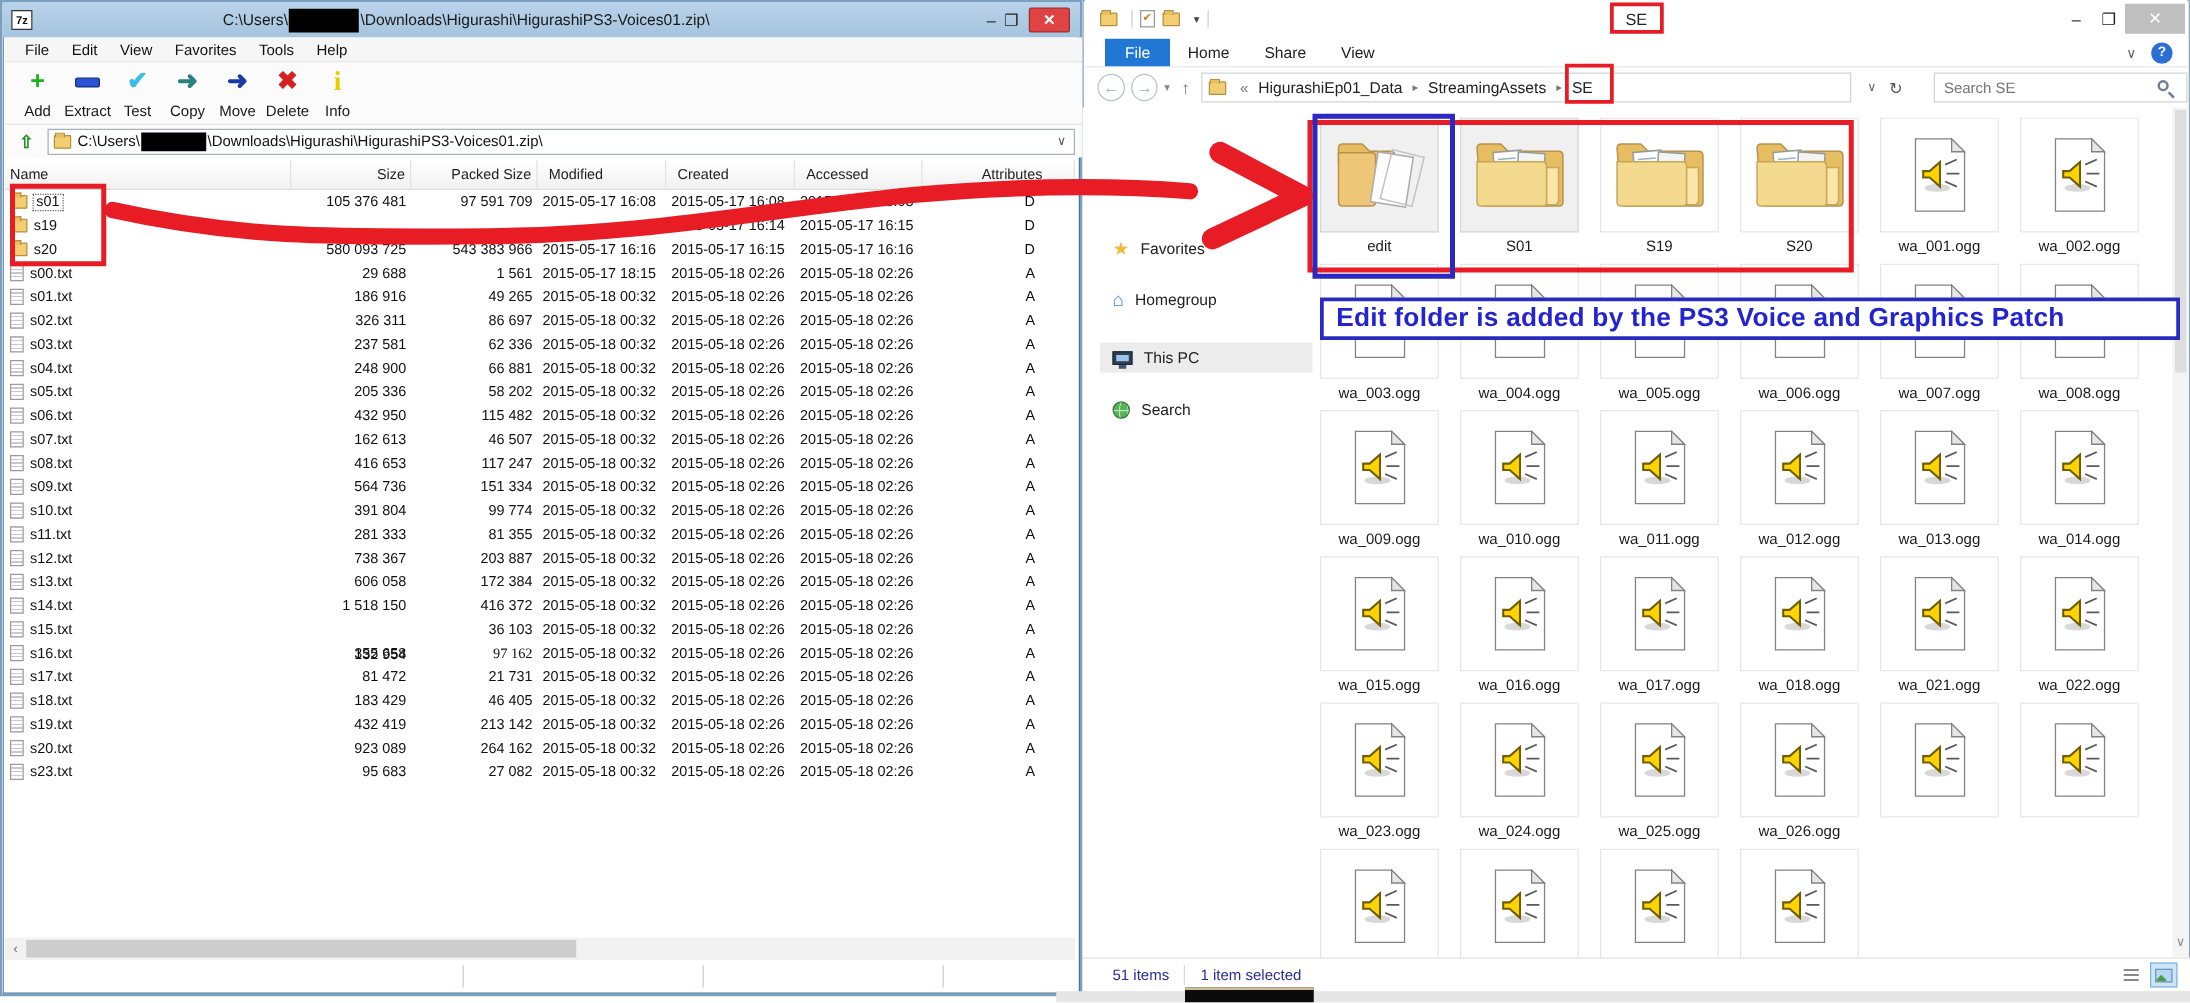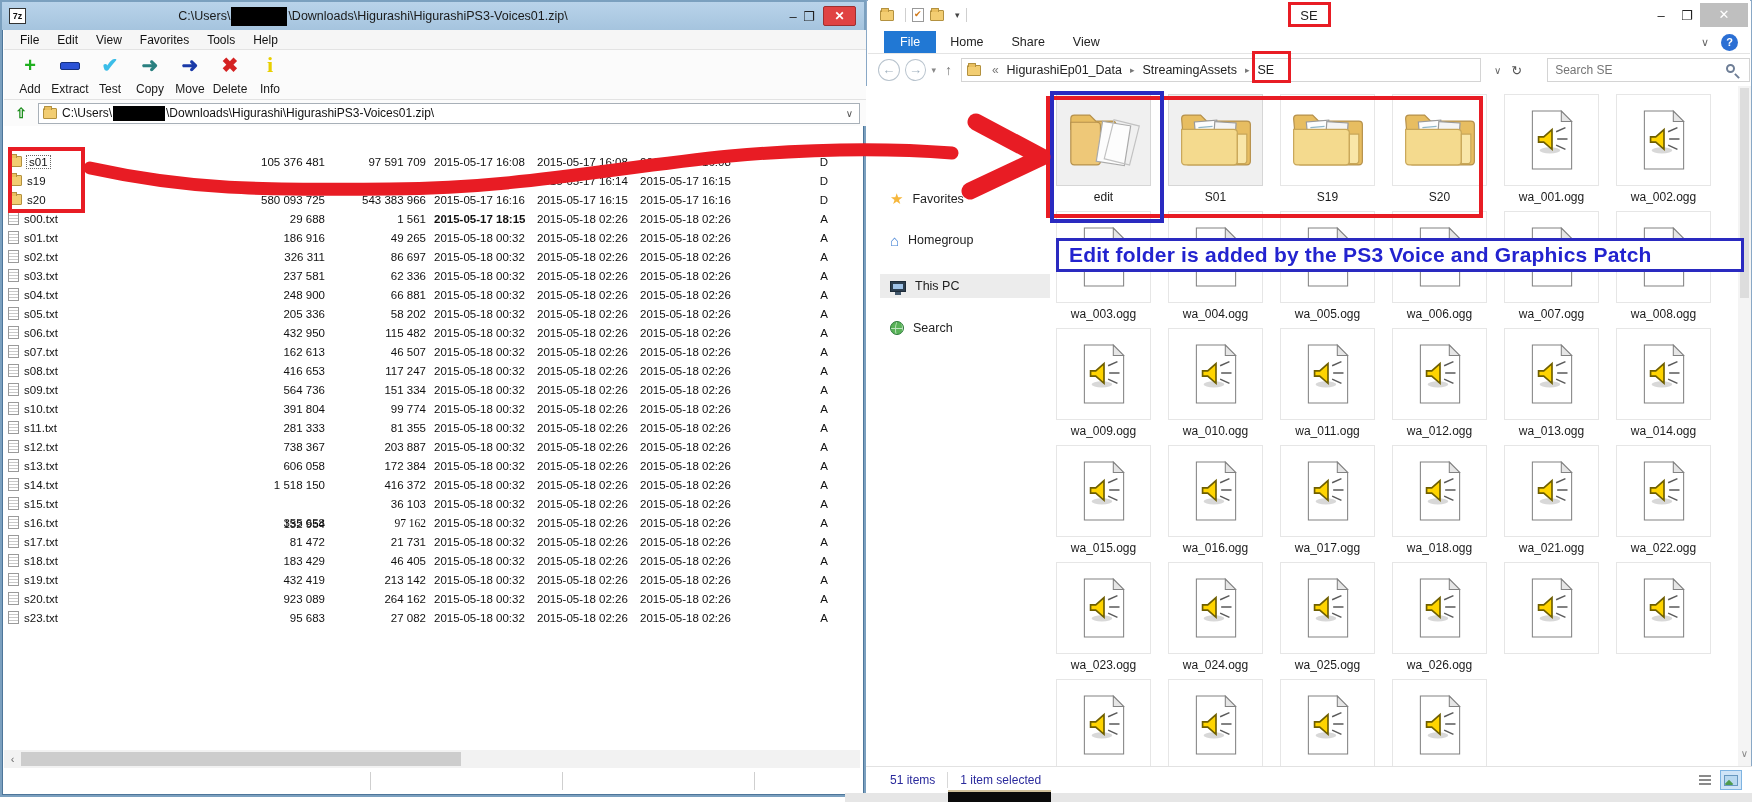--- a/index.html
+++ b/index.html
@@ -243,20 +243,29 @@
     <div id="zaddr" class="abs">
       <div id="zup">⇧</div>
       <div id="zcombo">
         <span class="mini-folder"></span>
         <span>C:\Users\</span>
           <span class="redact" id="zaddr-redact"></span>
           <span>\Downloads\Higurashi\HigurashiPS3-Voices01.zip\</span>
         <span id="zcombo-drop">∨</span>
       </div>
     </div>
+    <div id="zhead" class="abs">
+        <div class="hc c-name">Name</div>
+        <div class="hc c-size">Size</div>
+        <div class="hc c-pack">Packed Size</div>
+        <div class="hc c-mod">Modified</div>
+        <div class="hc c-cre">Created</div>
+        <div class="hc c-acc">Accessed</div>
+        <div class="hc c-attr">Attributes</div>
+      </div>
     <div id="zrows" class="abs">
         <div class="zrow">
           <div class="c-name">
             <span class="zname-wrap">
               <span class="fico"></span>
               <span class="focusbox">s01</span>
             </span>
           </div>
           <div class="c-size" style="justify-content: flex-end;">105 376 481</div>
           <div class="c-pack" style="justify-content: flex-end;">97 591 709</div>
@@ -295,21 +304,21 @@
         </div>
         <div class="zrow">
           <div class="c-name">
             <span class="zname-wrap">
               <span class="tico"></span>
               <span>s00.txt</span>
             </span>
           </div>
           <div class="c-size" style="justify-content: flex-end;">29 688</div>
           <div class="c-pack" style="justify-content: flex-end;">1 561</div>
-          <div class="c-mod" style="justify-content: flex-start; font-weight: bold;">2015-05-17 18:15</div>
+          <div class="c-mod" style="justify-content: flex-start;">2015-05-17 18:15</div>
           <div class="c-cre" style="justify-content: flex-start;">2015-05-18 02:26</div>
           <div class="c-acc" style="justify-content: flex-start;">2015-05-18 02:26</div>
           <div class="c-attr" style="justify-content: flex-end;">A</div>
         </div>
         <div class="zrow">
           <div class="c-name">
             <span class="zname-wrap">
               <span class="tico"></span>
               <span>s01.txt</span>
             </span>

